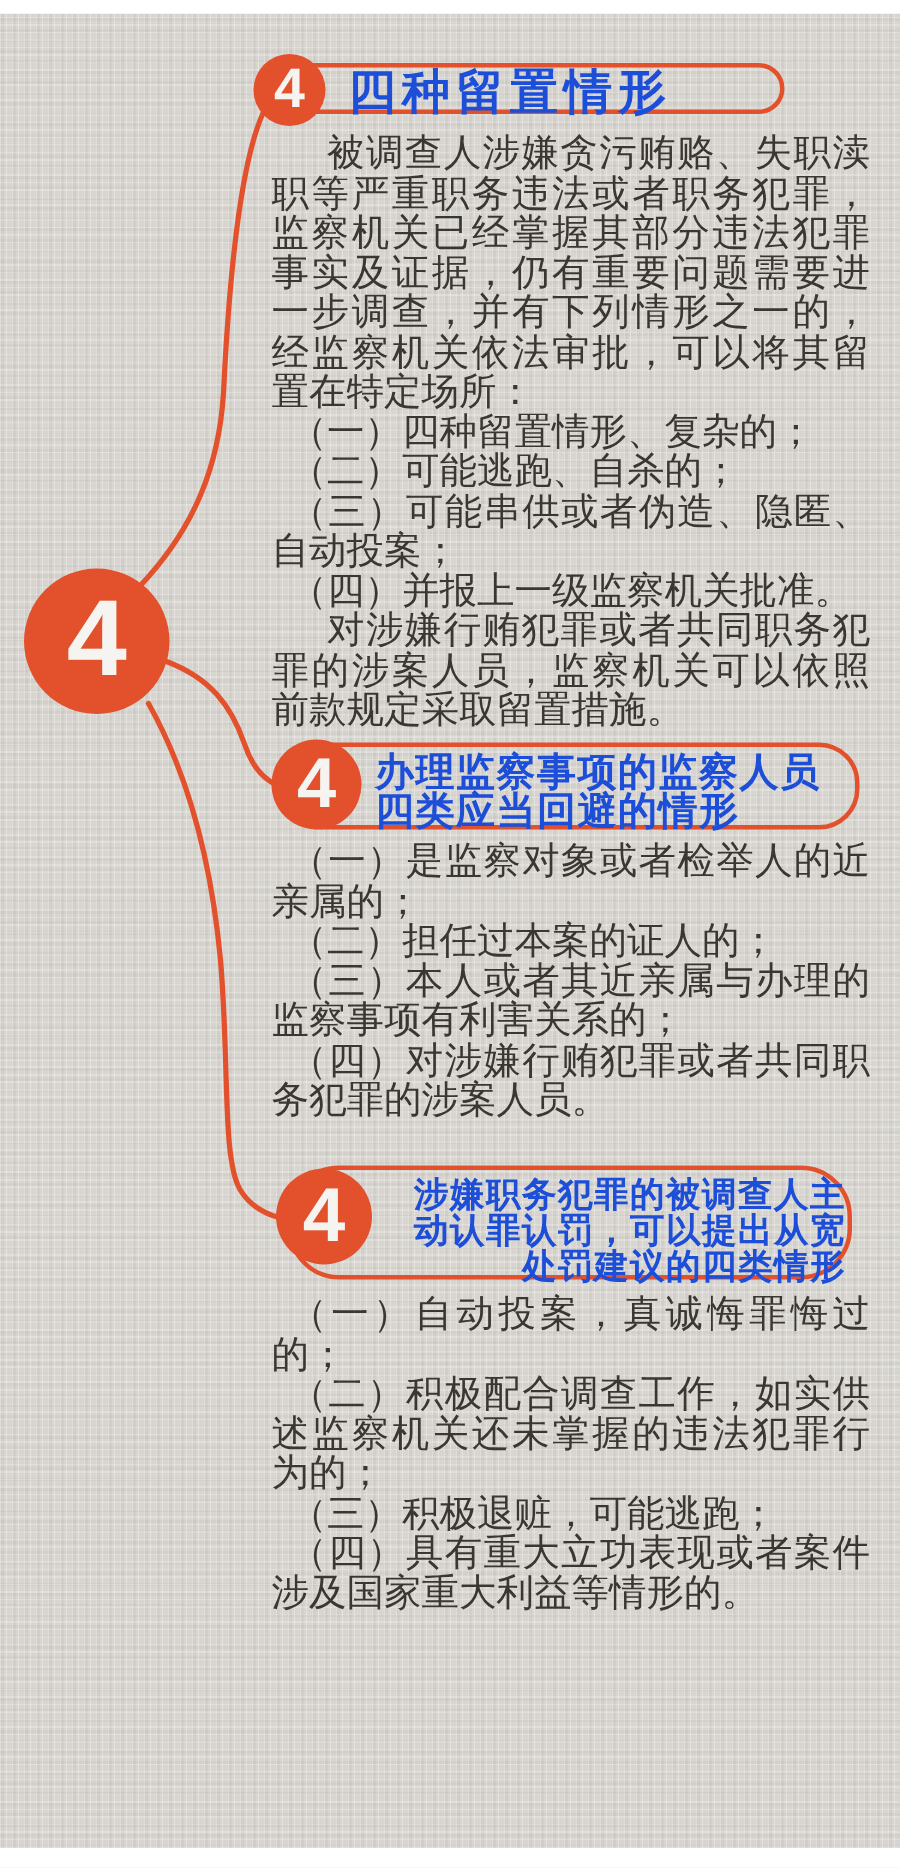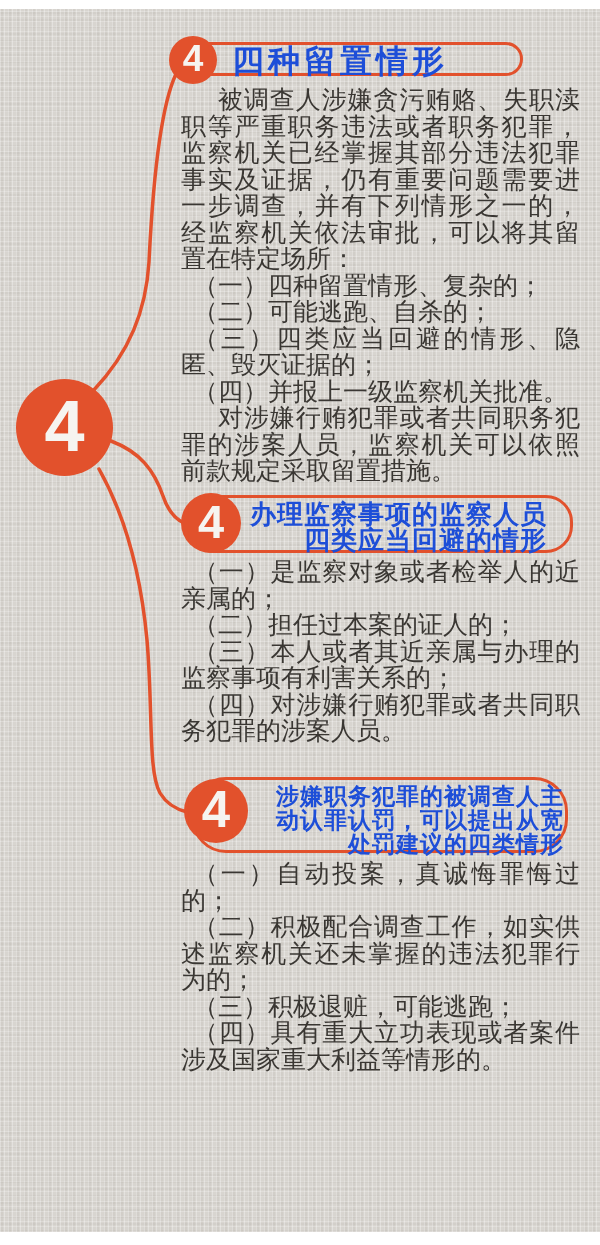--- a/index.html
+++ b/index.html
@@ -35,27 +35,27 @@
 
   .badge{position:absolute;border-radius:50%;background:#e2512c;color:#f6f4f0;font-weight:bold;
          display:flex;align-items:center;justify-content:center;line-height:1;}
   .badge1{left:169px;top:36px;width:48px;height:48px;font-size:37px;}
   .badge2{left:181px;top:493px;width:60px;height:60px;font-size:47px;}
   .badge3{left:184px;top:779px;width:64px;height:64px;font-size:51px;}
   .badge span{transform:translateY(-2px);}
 
   .title{position:absolute;color:#1d4ed8;font-weight:bold;white-space:pre-line;}
   .title1{left:232px;top:45px;font-size:32px;line-height:32px;letter-spacing:4px;}
-  .title2{left:250px;top:501px;font-size:26px;line-height:26px;letter-spacing:1px;text-align:right;}
+  .title2{left:250px;top:501px;font-size:26px;line-height:26px;letter-spacing:1px;}
   .title3{left:276px;top:784px;font-size:23px;line-height:24px;letter-spacing:1px;text-align:right;}
 
   
   .body{position:absolute;left:181px;width:399px;color:#3a3733;font-size:25px;line-height:26.5px;
         text-align:justify;}
-  .body p{margin:0;font-family:Liberation Mono, monospace;}
+  .body p{margin:0;}
   .p-ind{text-indent:37px;}
   .p-list{text-indent:12px;}
   .body1{top:89px;}
   .body2{top:561px;}
   .body3{top:863px;}
   .bodyF{top:1051px;}
 
   .strip{position:absolute;left:0;width:600px;background:#ffffff;}
   .strip.top{top:0;height:9px;}
   .strip.bottom{top:1232px;height:13px;}
@@ -78,21 +78,21 @@
 
   <div class="hdr hdr1"></div>
   <div class="badge badge1">
     <span>4</span>
   </div>
   <div class="title title1">四种留置情形</div>
   <div class="body body1">
       <p class="p-ind">被调查人涉嫌贪污贿赂、失职渎职等严重职务违法或者职务犯罪，监察机关已经掌握其部分违法犯罪事实及证据，仍有重要问题需要进一步调查，并有下列情形之一的，经监察机关依法审批，可以将其留置在特定场所：</p>
       <p class="p-list">（一）四种留置情形、复杂的；</p>
       <p class="p-list">（二）可能逃跑、自杀的；</p>
-      <p class="p-list">（三）四类应当回避的情形、隐匿、毁灭证据的；</p>
+      <p class="p-list">（三）可能串供或者伪造、隐匿、自动投案；</p>
       <p class="p-list">（四）并报上一级监察机关批准。</p>
       <p class="p-ind">对涉嫌行贿犯罪或者共同职务犯罪的涉案人员，监察机关可以依照前款规定采取留置措施。</p>
     </div>
 
   <div class="hdr hdr2"></div>
   <div class="badge badge2">
     <span>4</span>
   </div>
   <div class="title title2">办理监察事项的监察人员
 四类应当回避的情形</div>

